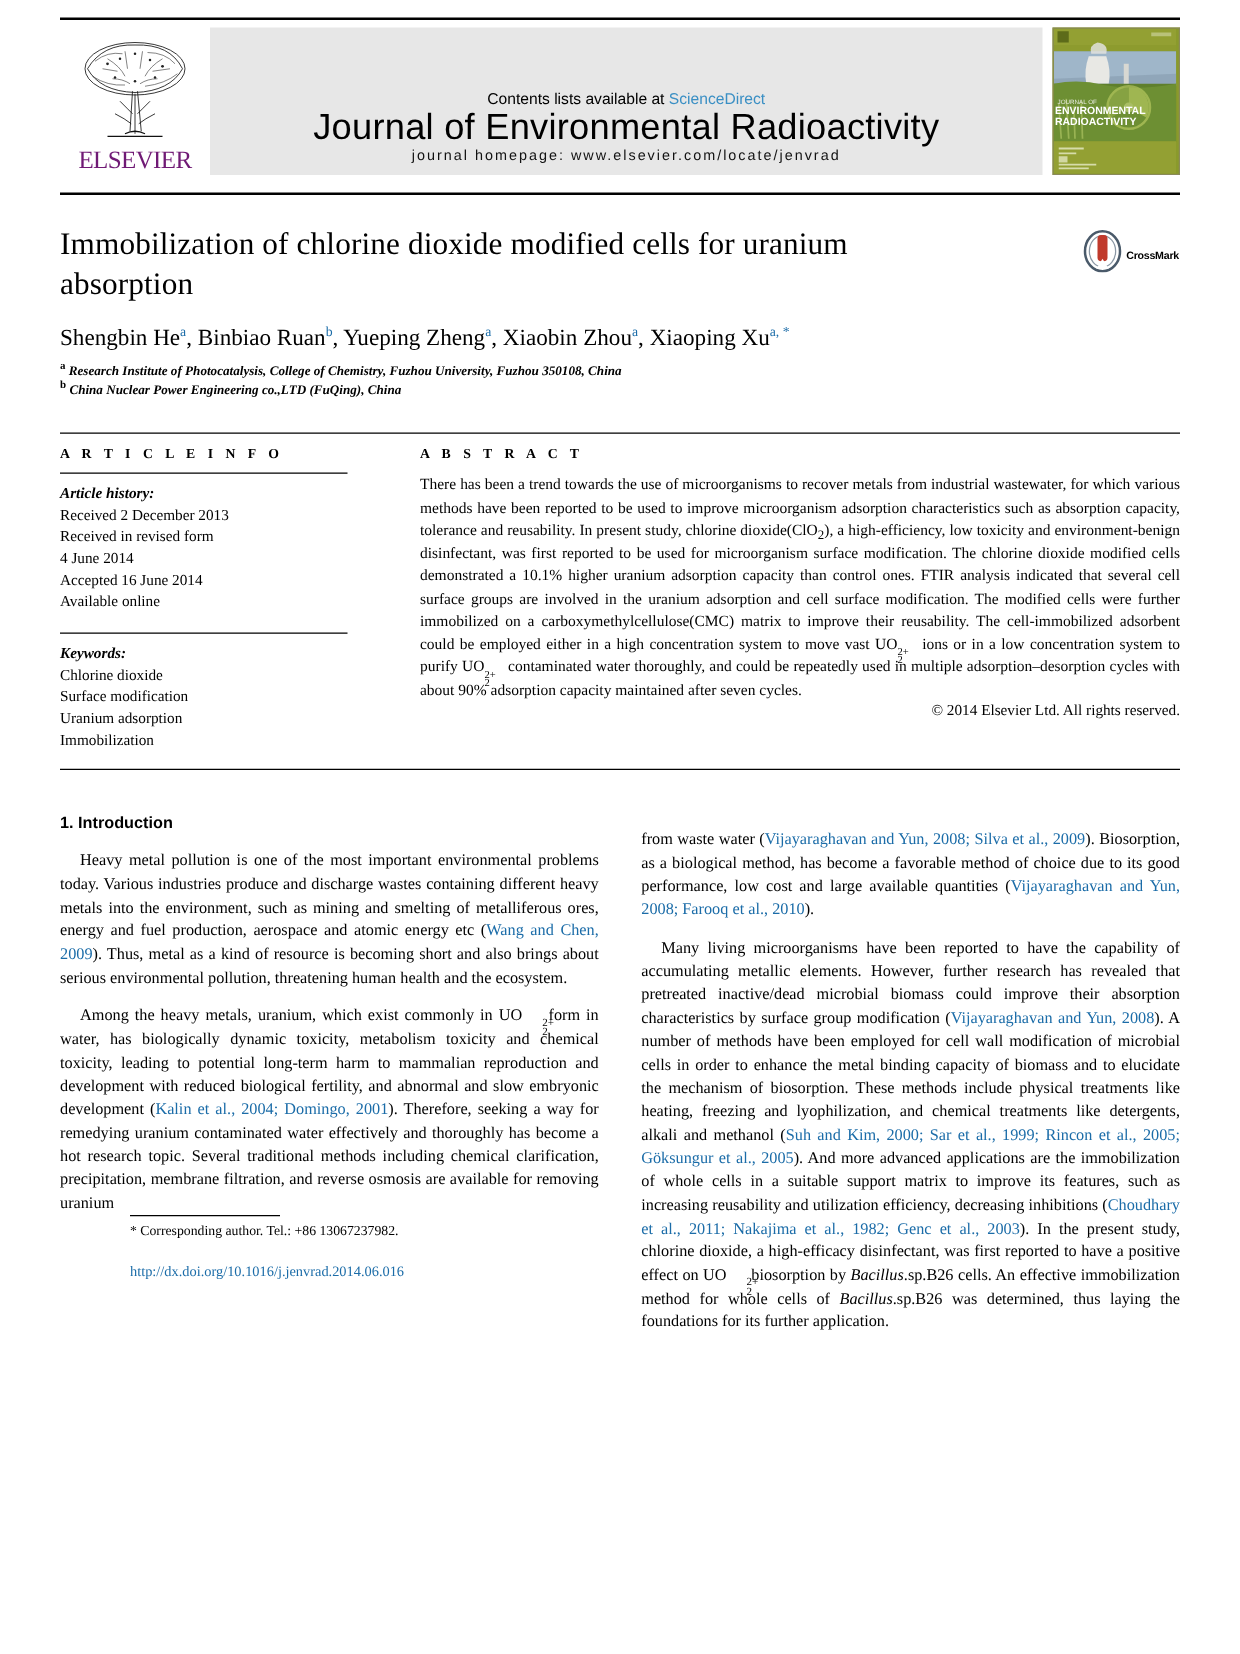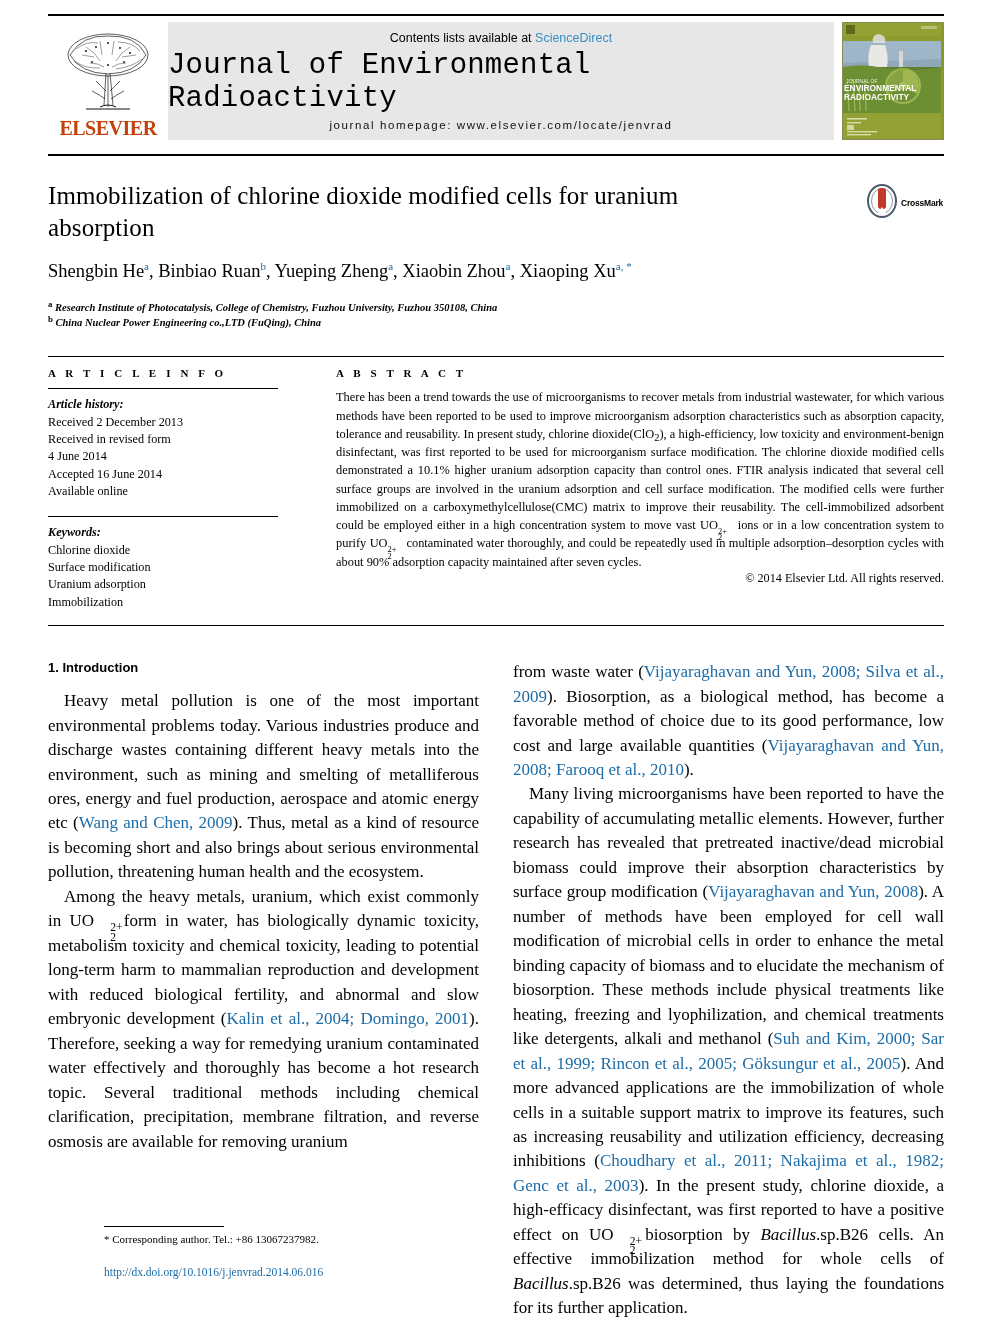--- a/index.html
+++ b/index.html
@@ -50,48 +50,48 @@
     flex: 0 0 120px;
     display: flex;
     flex-direction: column;
     align-items: center;
     justify-content: flex-end;
     padding-bottom: 2px;
     box-sizing: border-box;
   }
   .tree-svg { display:block; }
   .elsevier-word {
-    color: #c2410c;
+    color: #701a75;
     font-family: "Liberation Serif", serif;
     font-size: 20px;
     letter-spacing: -0.5px;
     line-height: 1;
-    font-weight: 700;
+    font-weight: 400;
     margin-top: 1px;
   }
   .masthead-center {
     flex: 1 1 auto;
     background: #e7e7e7;
     display: flex;
     flex-direction: column;
-    justify-content: space-between;
+    justify-content: flex-end;
     align-items: center;
     padding: 9px 0 9px 0;
     box-sizing: border-box;
   }
   .contents-line {
     font-family: "Liberation Sans", sans-serif;
     font-size: 12.5px;
     color: #000;
   }
   .contents-line .sd {
     color: #3a8fc4;
   }
   .journal-title {
-    font-family: Liberation Mono, monospace;
+    font-family: Liberation Sans, sans-serif;
     font-size: 29px;
     letter-spacing: .2px;
   }
   .homepage-line {
     font-family: "Liberation Sans", sans-serif;
     font-size: 11.5px;
     letter-spacing: 1.6px;
     color: #111;
   }
   .cover-thumb {
@@ -123,21 +123,21 @@
     font-weight: 400;
     line-height: 1.26;
     margin: 0 0 16px 0;
     letter-spacing: .1px;
     max-width: 690px;
   }
   .authors {
     font-family: "Liberation Serif", serif;
     font-size: 18.5px;
     line-height: 1.3;
-    margin-bottom: 17px;
+    margin-bottom: 7px;
   }
   .authors sup { color: #1b6ca8; font-size: 11px; }
   .affil {
     font-family: "Liberation Serif", serif;
     font-style: italic;
     font-size: 10.5px;
     line-height: 1.45;
     font-weight: bold;
   }
   .affil sup { font-style: normal; }
@@ -203,25 +203,25 @@
   }
   .bcol { flex: 1 1 0; position: relative; }
   h2.section-head {
     font-family: "Liberation Sans", sans-serif;
     font-size: 13px;
     font-weight: bold;
     margin: 0 0 14px 0;
   }
   .body-text {
     font-family: "Liberation Serif", serif;
-    font-size: 17px;
+    font-size: 13px;
     line-height: 1.44;
     text-align: justify;
     text-indent: 16px;
-    margin: 0 0 0 0;
+    margin: 12px 0 0 0;
   }
   .body-text.noindent { text-indent: 0; }
   a.cite, .cite {
     color: #1b6ca8;
     text-decoration: none;
   }
   .ital { font-style: italic; }
 
   
   .footnote-wrap {

